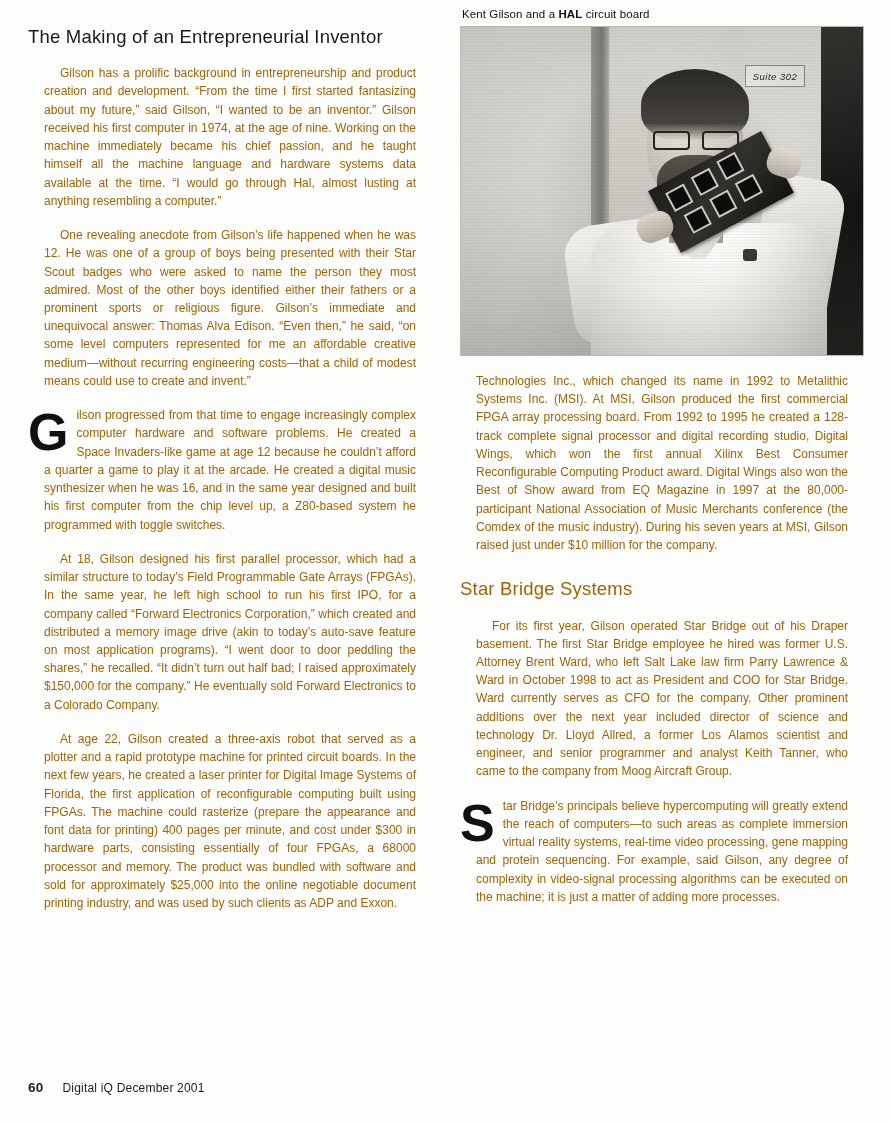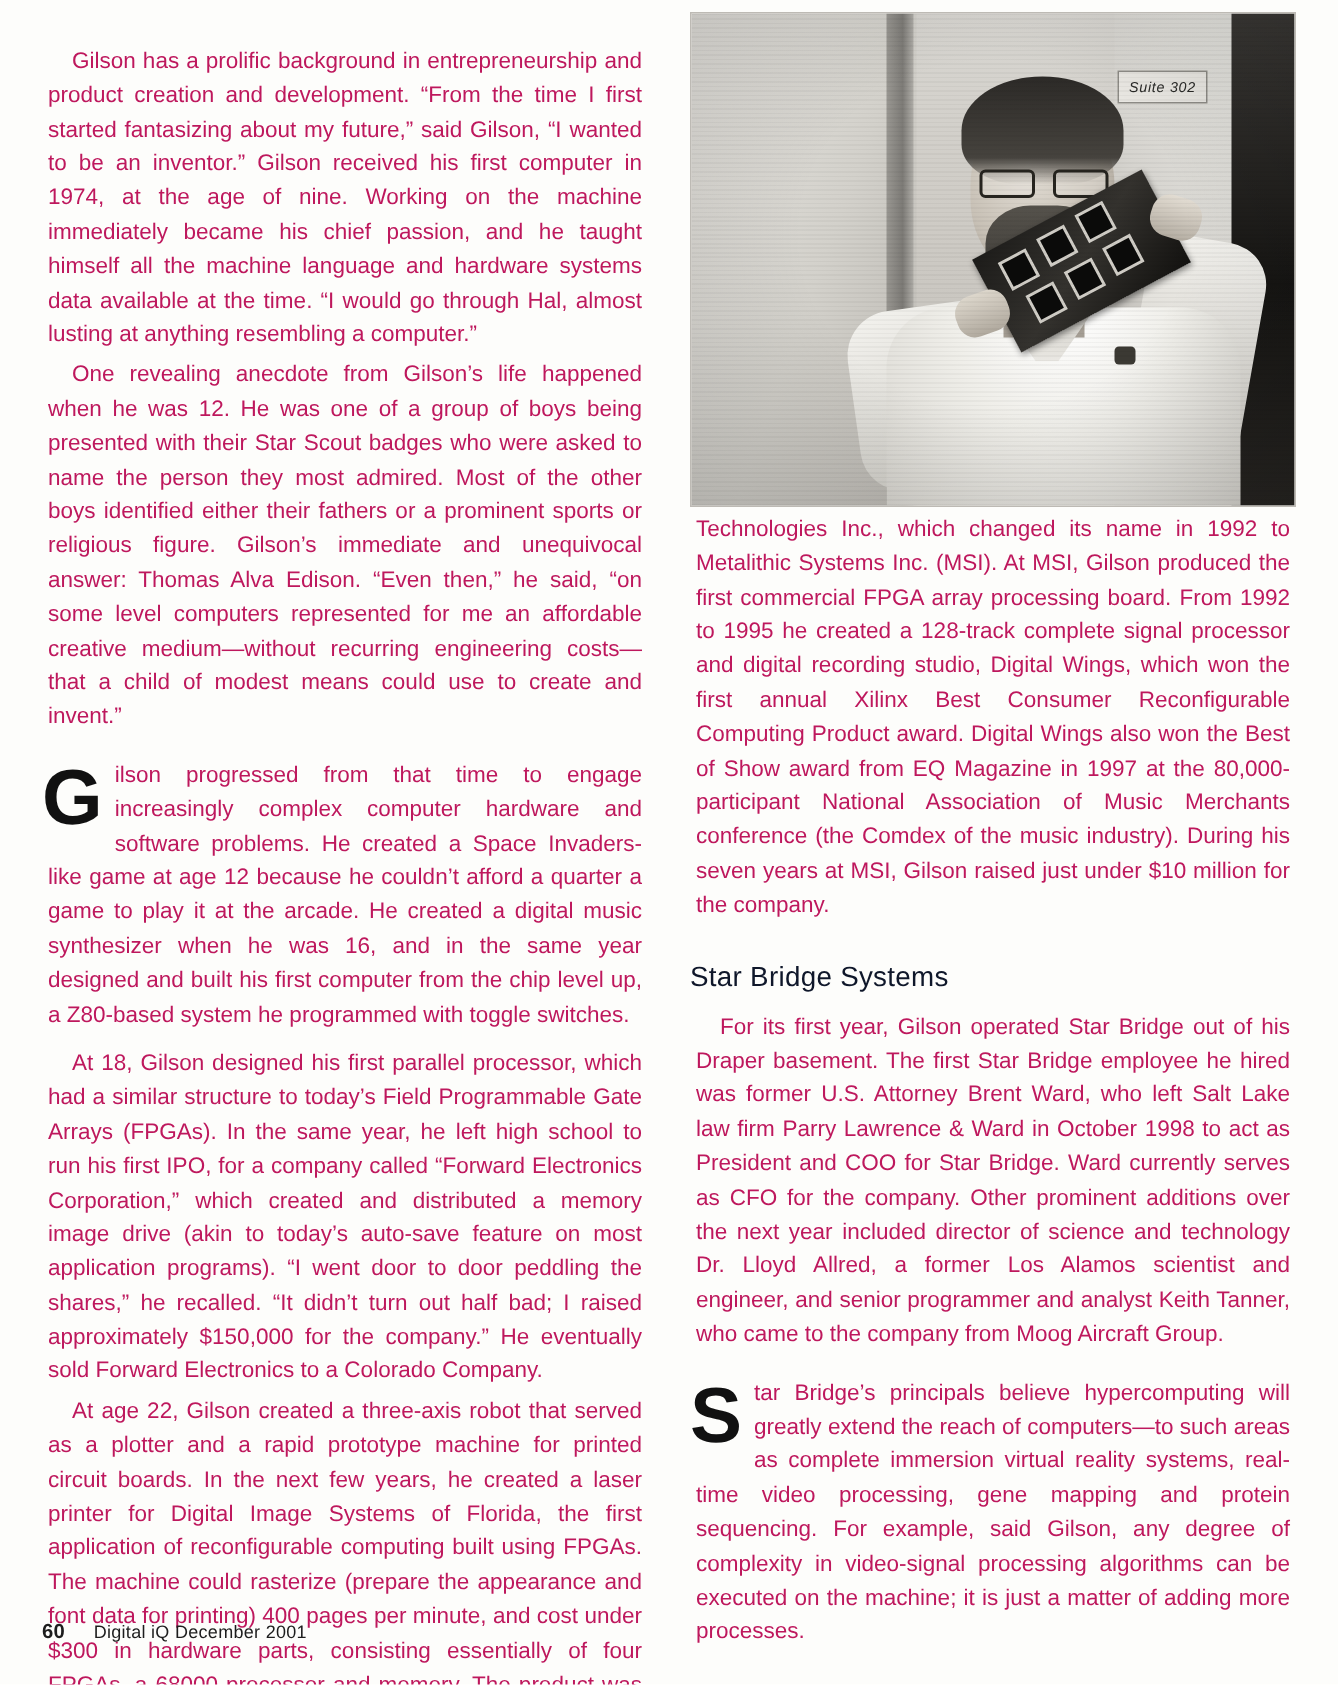--- a/index.html
+++ b/index.html
@@ -43,31 +43,31 @@
     letter-spacing: 0.2px;
     color: #1a1a1a;
     margin: 0 0 14px 0;
     line-height: 1.2;
   }
   h2.sub-title {
     font-family: "Liberation Sans", sans-serif;
     font-weight: 400;
     font-size: 18.5px;
     letter-spacing: 0.2px;
-    color: #0f172a;
+    color: #a16207;
     margin: 24px 0 12px 0;
     line-height: 1.2;
   }
   p.body {
-    margin: 4px;
-    font-size: 15px;
+    margin: 16px;
+    font-size: 12px;
     line-height: 1.52;
     text-align: justify;
     text-justify: inter-word;
-    color: #be185d;
+    color: #a16207;
     text-indent: 16px;
     hyphens: auto;
   }
   p.body.no-indent { text-indent: 0; }
   p.body + p.body { margin-top: 0; }
 
   .dropcap-block {
     margin-top: 16px;
     position: relative;
   }
@@ -238,36 +238,40 @@
 </style>
 </head>
 <body>
 
 <div class="page">
 
   <div class="columns">
 
     <div class="col col-left">
 
+      <h1 class="section-title">The Making of an Entrepreneurial Inventor</h1>
 
       <p class="body">Gilson has a prolific background in entrepreneurship and product creation and development. “From the time I first started fantasizing about my future,” said Gilson, “I wanted to be an inventor.” Gilson received his first computer in 1974, at the age of nine. Working on the machine immediately became his chief passion, and he taught himself all the machine language and hardware systems data available at the time. “I would go through Hal, almost lusting at anything resembling a computer.”</p>
       <p class="body">One revealing anecdote from Gilson’s life happened when he was 12. He was one of a group of boys being presented with their Star Scout badges who were asked to name the person they most admired. Most of the other boys identified either their fathers or a prominent sports or religious figure. Gilson’s immediate and unequivocal answer: Thomas Alva Edison. “Even then,” he said, “on some level computers represented for me an affordable creative medium—without recurring engineering costs—that a child of modest means could use to create and invent.”</p>
 
       <div class="dropcap-block">
         <span class="dropcap">G</span>
         <p class="body">ilson progressed from that time to engage increasingly complex computer hardware and software problems. He created a Space Invaders-like game at age 12 because he couldn’t afford a quarter a game to play it at the arcade. He created a digital music synthesizer when he was 16, and in the same year designed and built his first computer from the chip level up, a Z80-based system he programmed with toggle switches.</p>
       </div>
 
       <p class="body" style="margin-top:10px;">At 18, Gilson designed his first parallel processor, which had a similar structure to today’s Field Programmable Gate Arrays (FPGAs). In the same year, he left high school to run his first IPO, for a company called “Forward Electronics Corporation,” which created and distributed a memory image drive (akin to today’s auto-save feature on most application programs). “I went door to door peddling the shares,” he recalled. “It didn’t turn out half bad; I raised approximately $150,000 for the company.” He eventually sold Forward Electronics to a Colorado Company.</p>
       <p class="body">At age 22, Gilson created a three-axis robot that served as a plotter and a rapid prototype machine for printed circuit boards. In the next few years, he created a laser printer for Digital Image Systems of Florida, the first application of reconfigurable computing built using FPGAs. The machine could rasterize (prepare the appearance and font data for printing) 400 pages per minute, and cost under $300 in hardware parts, consisting essentially of four FPGAs, a 68000 processor and memory. The product was bundled with software and sold for approximately $25,000 into the online negotiable document printing industry, and was used by such clients as ADP and Exxon.</p>
 
     </div>
 
     <div class="col col-right">
 
+      <div class="photo-caption">
+        <span class="plain">Kent Gilson and a </span><span>HAL</span><span class="plain"> circuit board</span>
+      </div>
 
       <div class="photo">
         <div class="ph-wallL"></div>
         <div class="ph-wallR"></div>
         <div class="ph-doorframe"></div>
         <div class="ph-darkpanel"></div>
         <div class="ph-suite">Suite 302</div>
 
         <div class="ph-armL"></div>
         <div class="ph-armR"></div>

